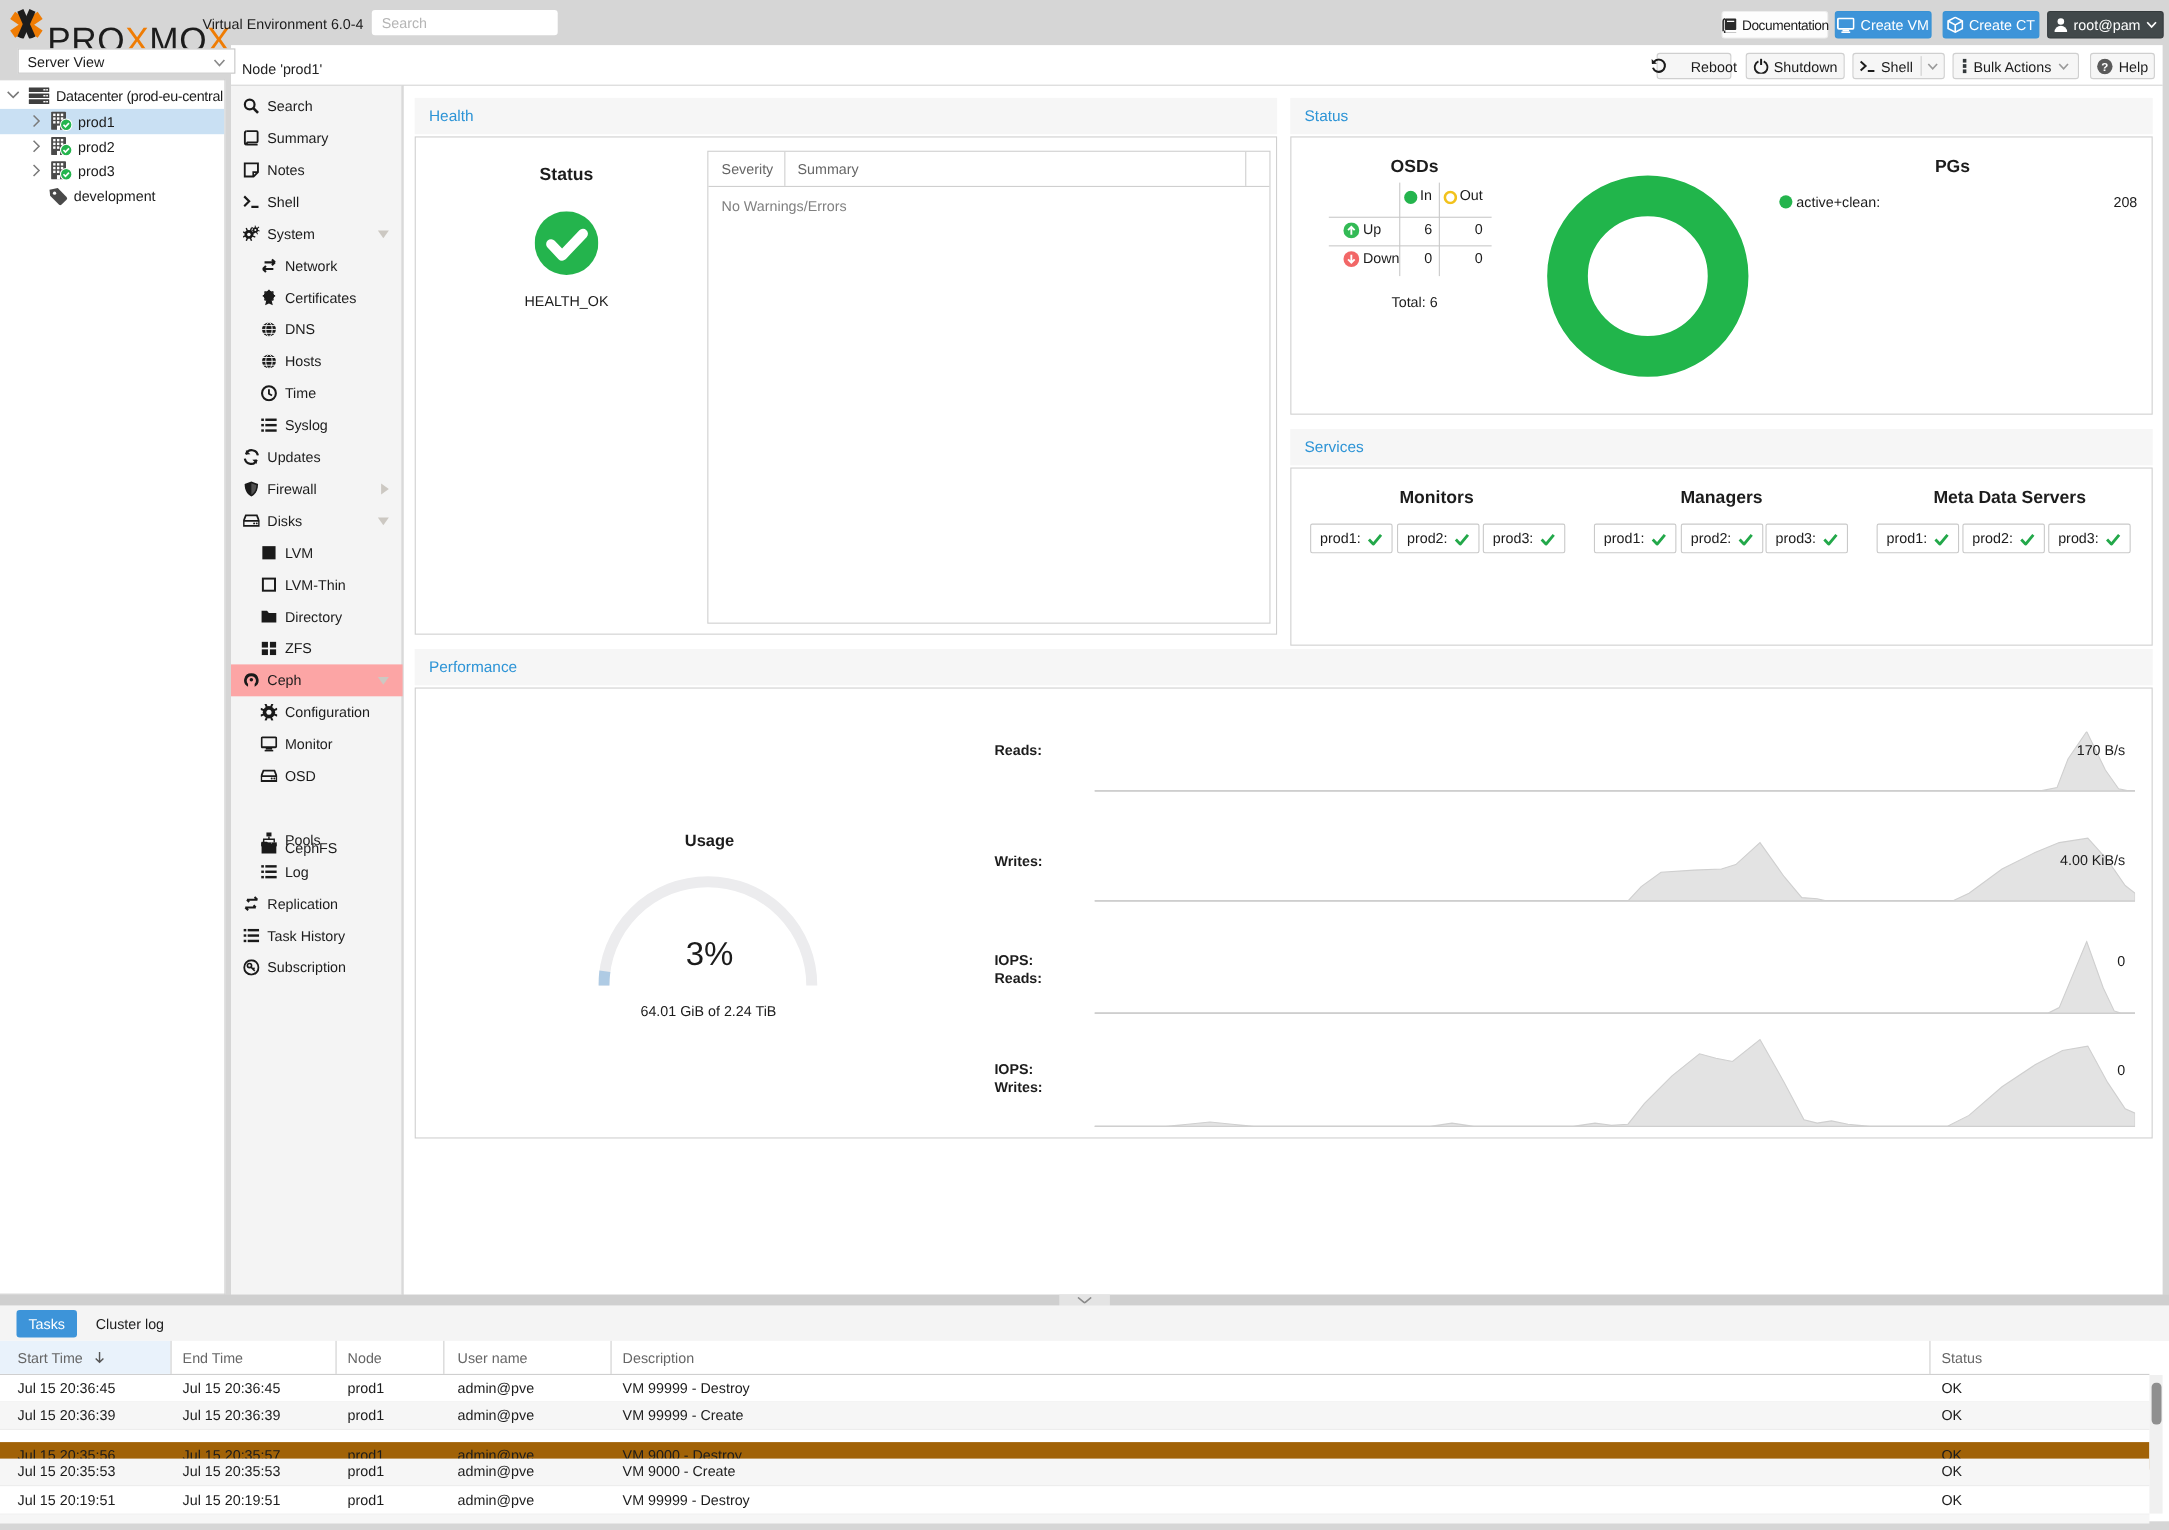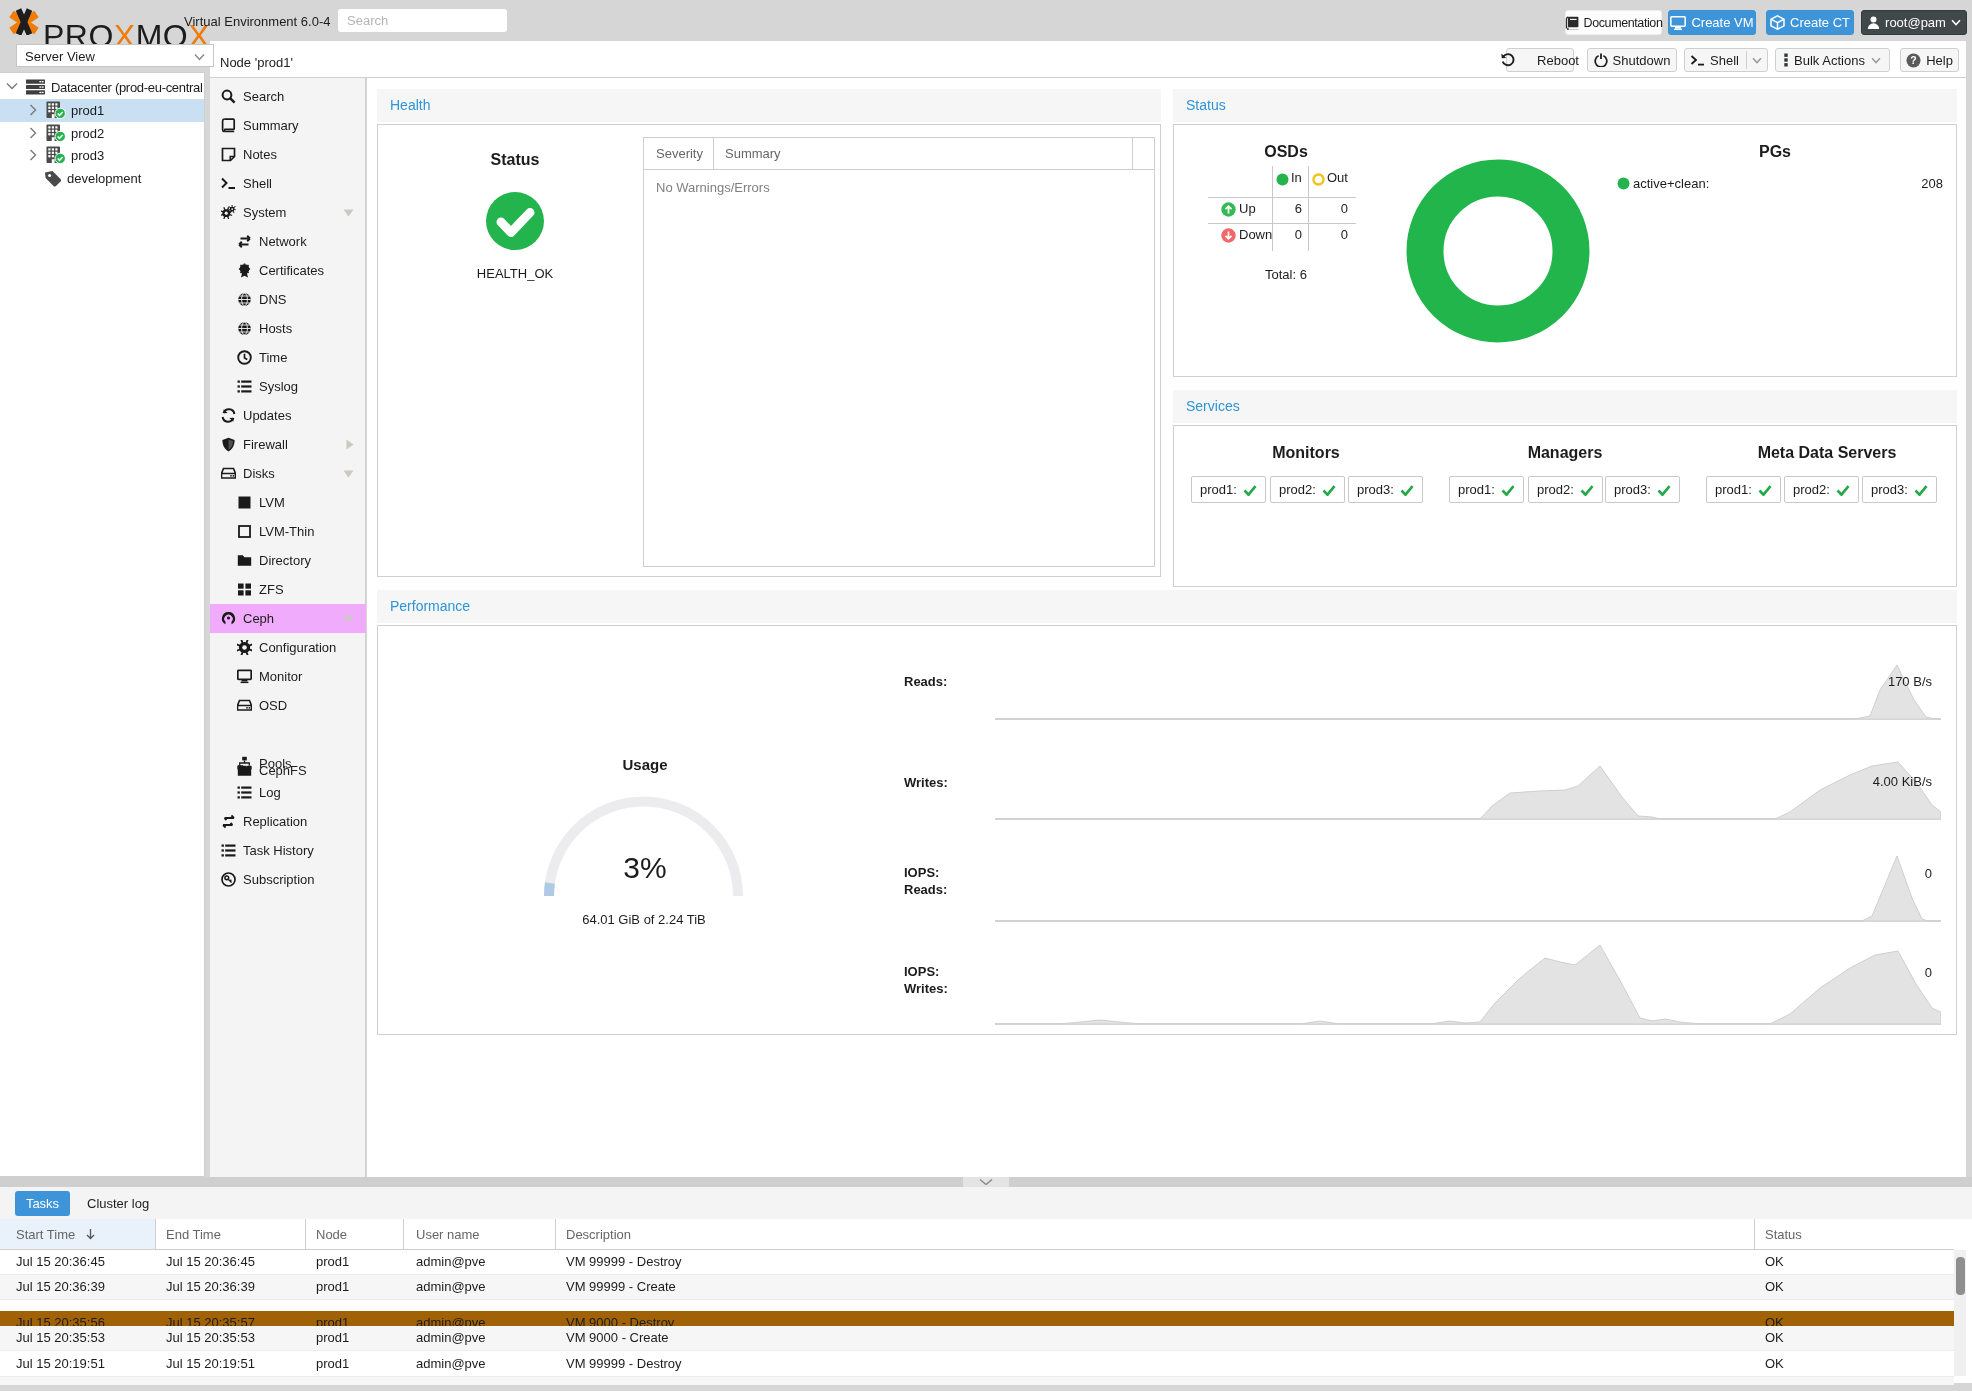--- a/index.html
+++ b/index.html
@@ -442,21 +442,21 @@
           <g fill="#1a1a1a">
             <rect x="1" y="1.5" width="5.6" height="5.2"></rect>
             <rect x="8.4" y="1.5" width="5.6" height="5.2"></rect>
             <rect x="1" y="8.3" width="5.6" height="5.2"></rect>
             <rect x="8.4" y="8.3" width="5.6" height="5.2"></rect>
           </g>
         </svg>
       </span>
       <span style="margin-left:7px;font-size:13px;">ZFS</span>
     </div>
-<div class="mi" style="top:525.5px;background:#f0abfc;">
+<div class="mi" style="top:525.5px;background:#fca5a5;">
       <span class="ic" style="margin-left:11px;">
         <svg width="15" height="15" viewBox="0 0 15 15">
           <path d="M7.5 1 a6.5 6.5 0 0 1 3 12.3 l0 -2.5 a4.2 4.2 0 1 0 -6 0 l0 2.5 a6.5 6.5 0 0 1 3 -12.3 Z" fill="#1a1a1a"></path>
           <circle cx="7.5" cy="7" r="1.6" fill="#1a1a1a"></circle>
         </svg>
       </span>
       <span style="margin-left:7px;font-size:13px;">Ceph</span>
       <span style="position:absolute;right:12px;top:11px;">
         <svg width="11" height="8" viewBox="0 0 11 8">
           <path d="M0.5 0.5 h10 l-5 7 Z" fill="#ccc8c2"></path>

